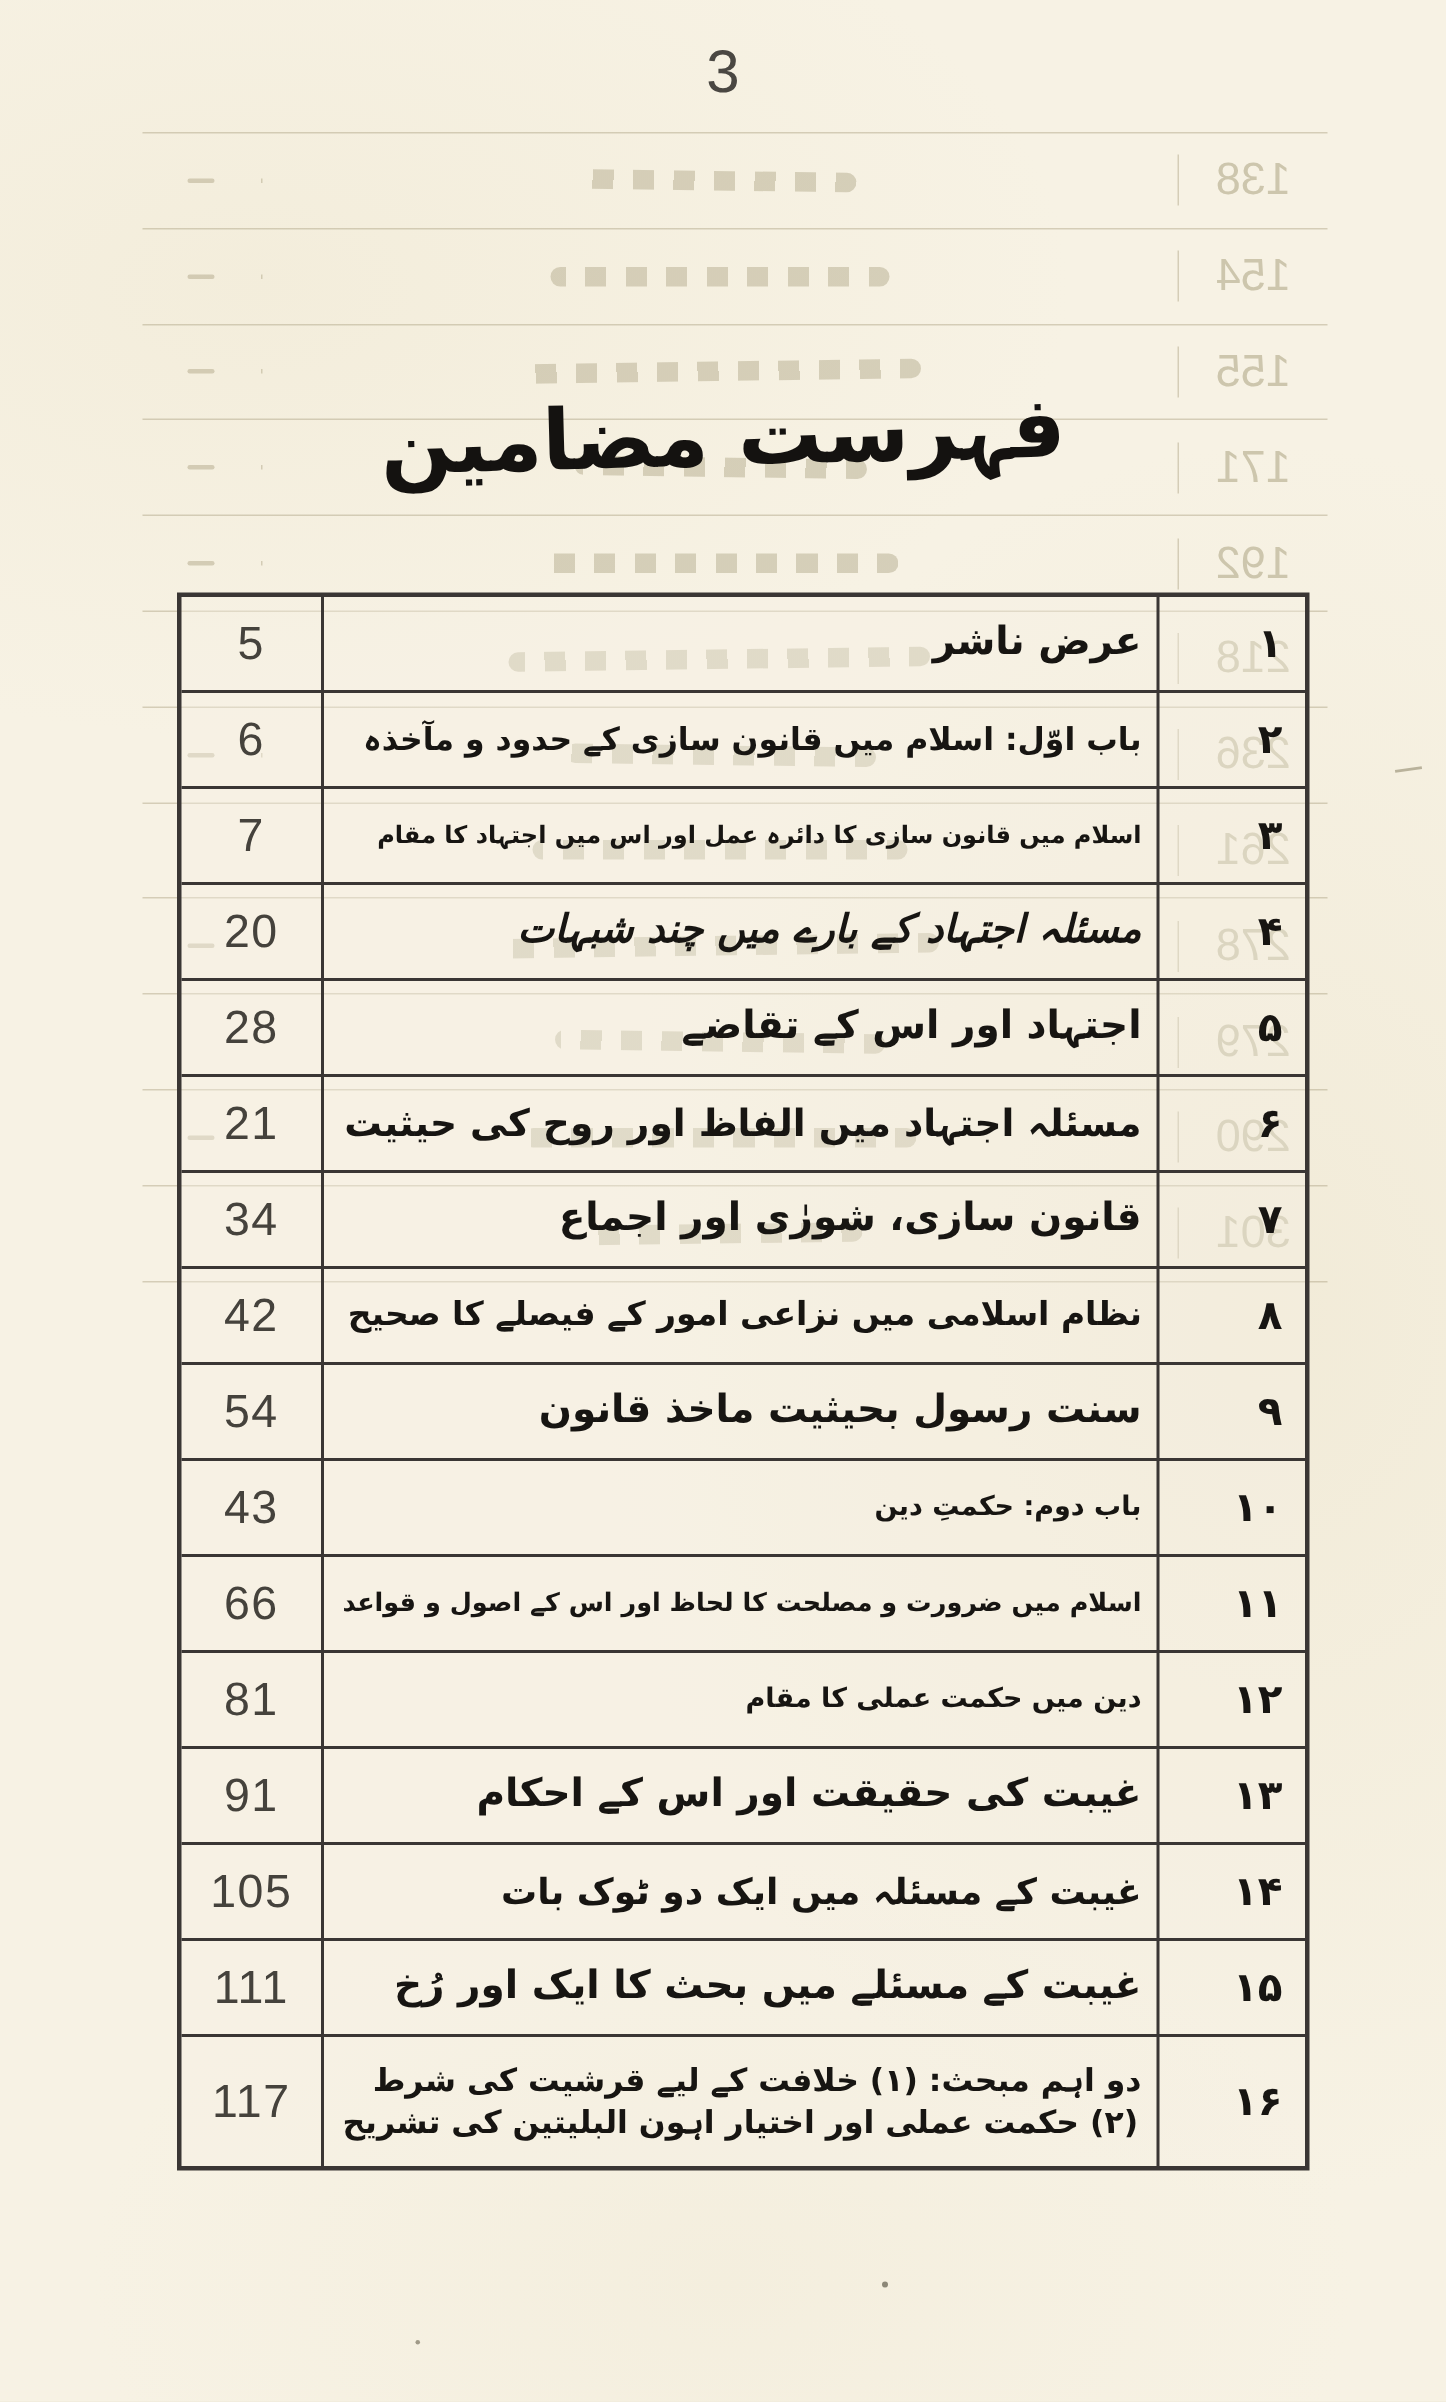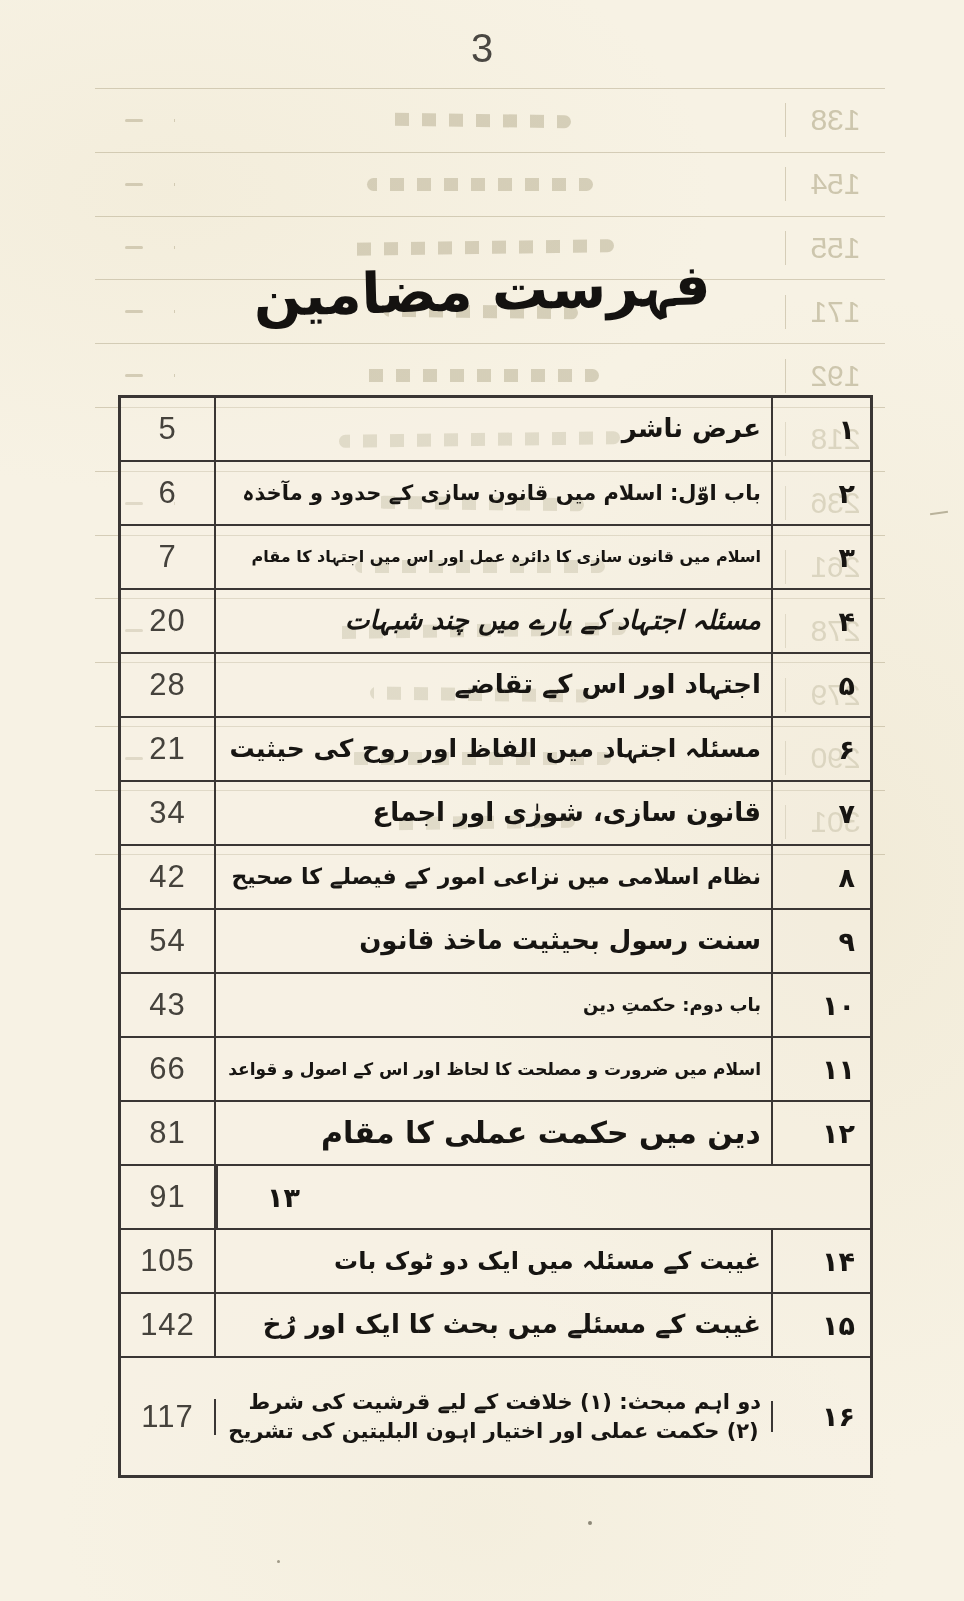--- a/index.html
+++ b/index.html
@@ -58,21 +58,21 @@
   
   .toc{
     position:absolute;left:118px;top:395px;width:755px;z-index:2;
     box-sizing:border-box;border:3px solid var(--border);
     background:rgba(247,242,228,.35);
   }
   .toc-row{
     display:flex;align-items:stretch;height:64px;box-sizing:border-box;
     border-bottom:2px solid var(--border);
   }
-  .toc-row.tall{height:117px;align-items:center;}
+  .toc-row.tall{height:86px;}
   .toc-row:last-child{border-bottom:none;}
   .cell-page{
     width:95px;box-sizing:border-box;border-right:2px solid var(--border);
     display:flex;align-items:center;justify-content:center;
     font-family:"Liberation Sans",sans-serif;font-size:31px;color:var(--digits);
     letter-spacing:1px;
   }
   .cell-title{
     flex:1;min-width:0;direction:rtl;display:flex;flex-direction:column;justify-content:center;
     padding:0 10px;box-sizing:border-box;color:var(--ink);font-weight:bold;border-radius:11px;
@@ -277,37 +277,40 @@
       <div class="toc-row">
         <div class="cell-page">66</div>
         <div class="cell-title">
           <div class="line fit" style="font-size: 17px;">اسلام میں ضرورت و مصلحت کا لحاظ اور اس کے اصول و قواعد</div>
         </div>
         <div class="cell-serial">۱۱</div>
       </div>
       <div class="toc-row">
         <div class="cell-page">81</div>
         <div class="cell-title">
-          <div class="line fit" style="font-size: 30px;">دین میں حکمت عملی کا مقام</div>
+          <div class="line fit" style="font-size: 18px;">دین میں حکمت عملی کا مقام</div>
         </div>
         <div class="cell-serial">۱۲</div>
       </div>
       <div class="toc-row">
         <div class="cell-page">91</div>
+        <div class="cell-title">
+          <div class="line fit" style="font-size: 26px;">غیبت کی حقیقت اور اس کے احکام</div>
+        </div>
         <div class="cell-serial">۱۳</div>
       </div>
       <div class="toc-row">
         <div class="cell-page">105</div>
         <div class="cell-title">
           <div class="line fit" style="font-size: 24px;">غیبت کے مسئلہ میں ایک دو ٹوک بات</div>
         </div>
         <div class="cell-serial">۱۴</div>
       </div>
       <div class="toc-row">
-        <div class="cell-page">142</div>
+        <div class="cell-page">111</div>
         <div class="cell-title">
           <div class="line fit" style="font-size: 26px;">غیبت کے مسئلے میں بحث کا ایک اور رُخ</div>
         </div>
         <div class="cell-serial">۱۵</div>
       </div>
       <div class="toc-row tall">
         <div class="cell-page">117</div>
         <div class="cell-title">
           <div class="line fit" style="font-size: 21px;">دو اہم مبحث: (۱) خلافت کے لیے قرشیت کی شرط</div>
           <div class="line line2 fit" style="font-size: 21px;">(۲) حکمت عملی اور اختیار اہون البلیتین کی تشریح</div>

